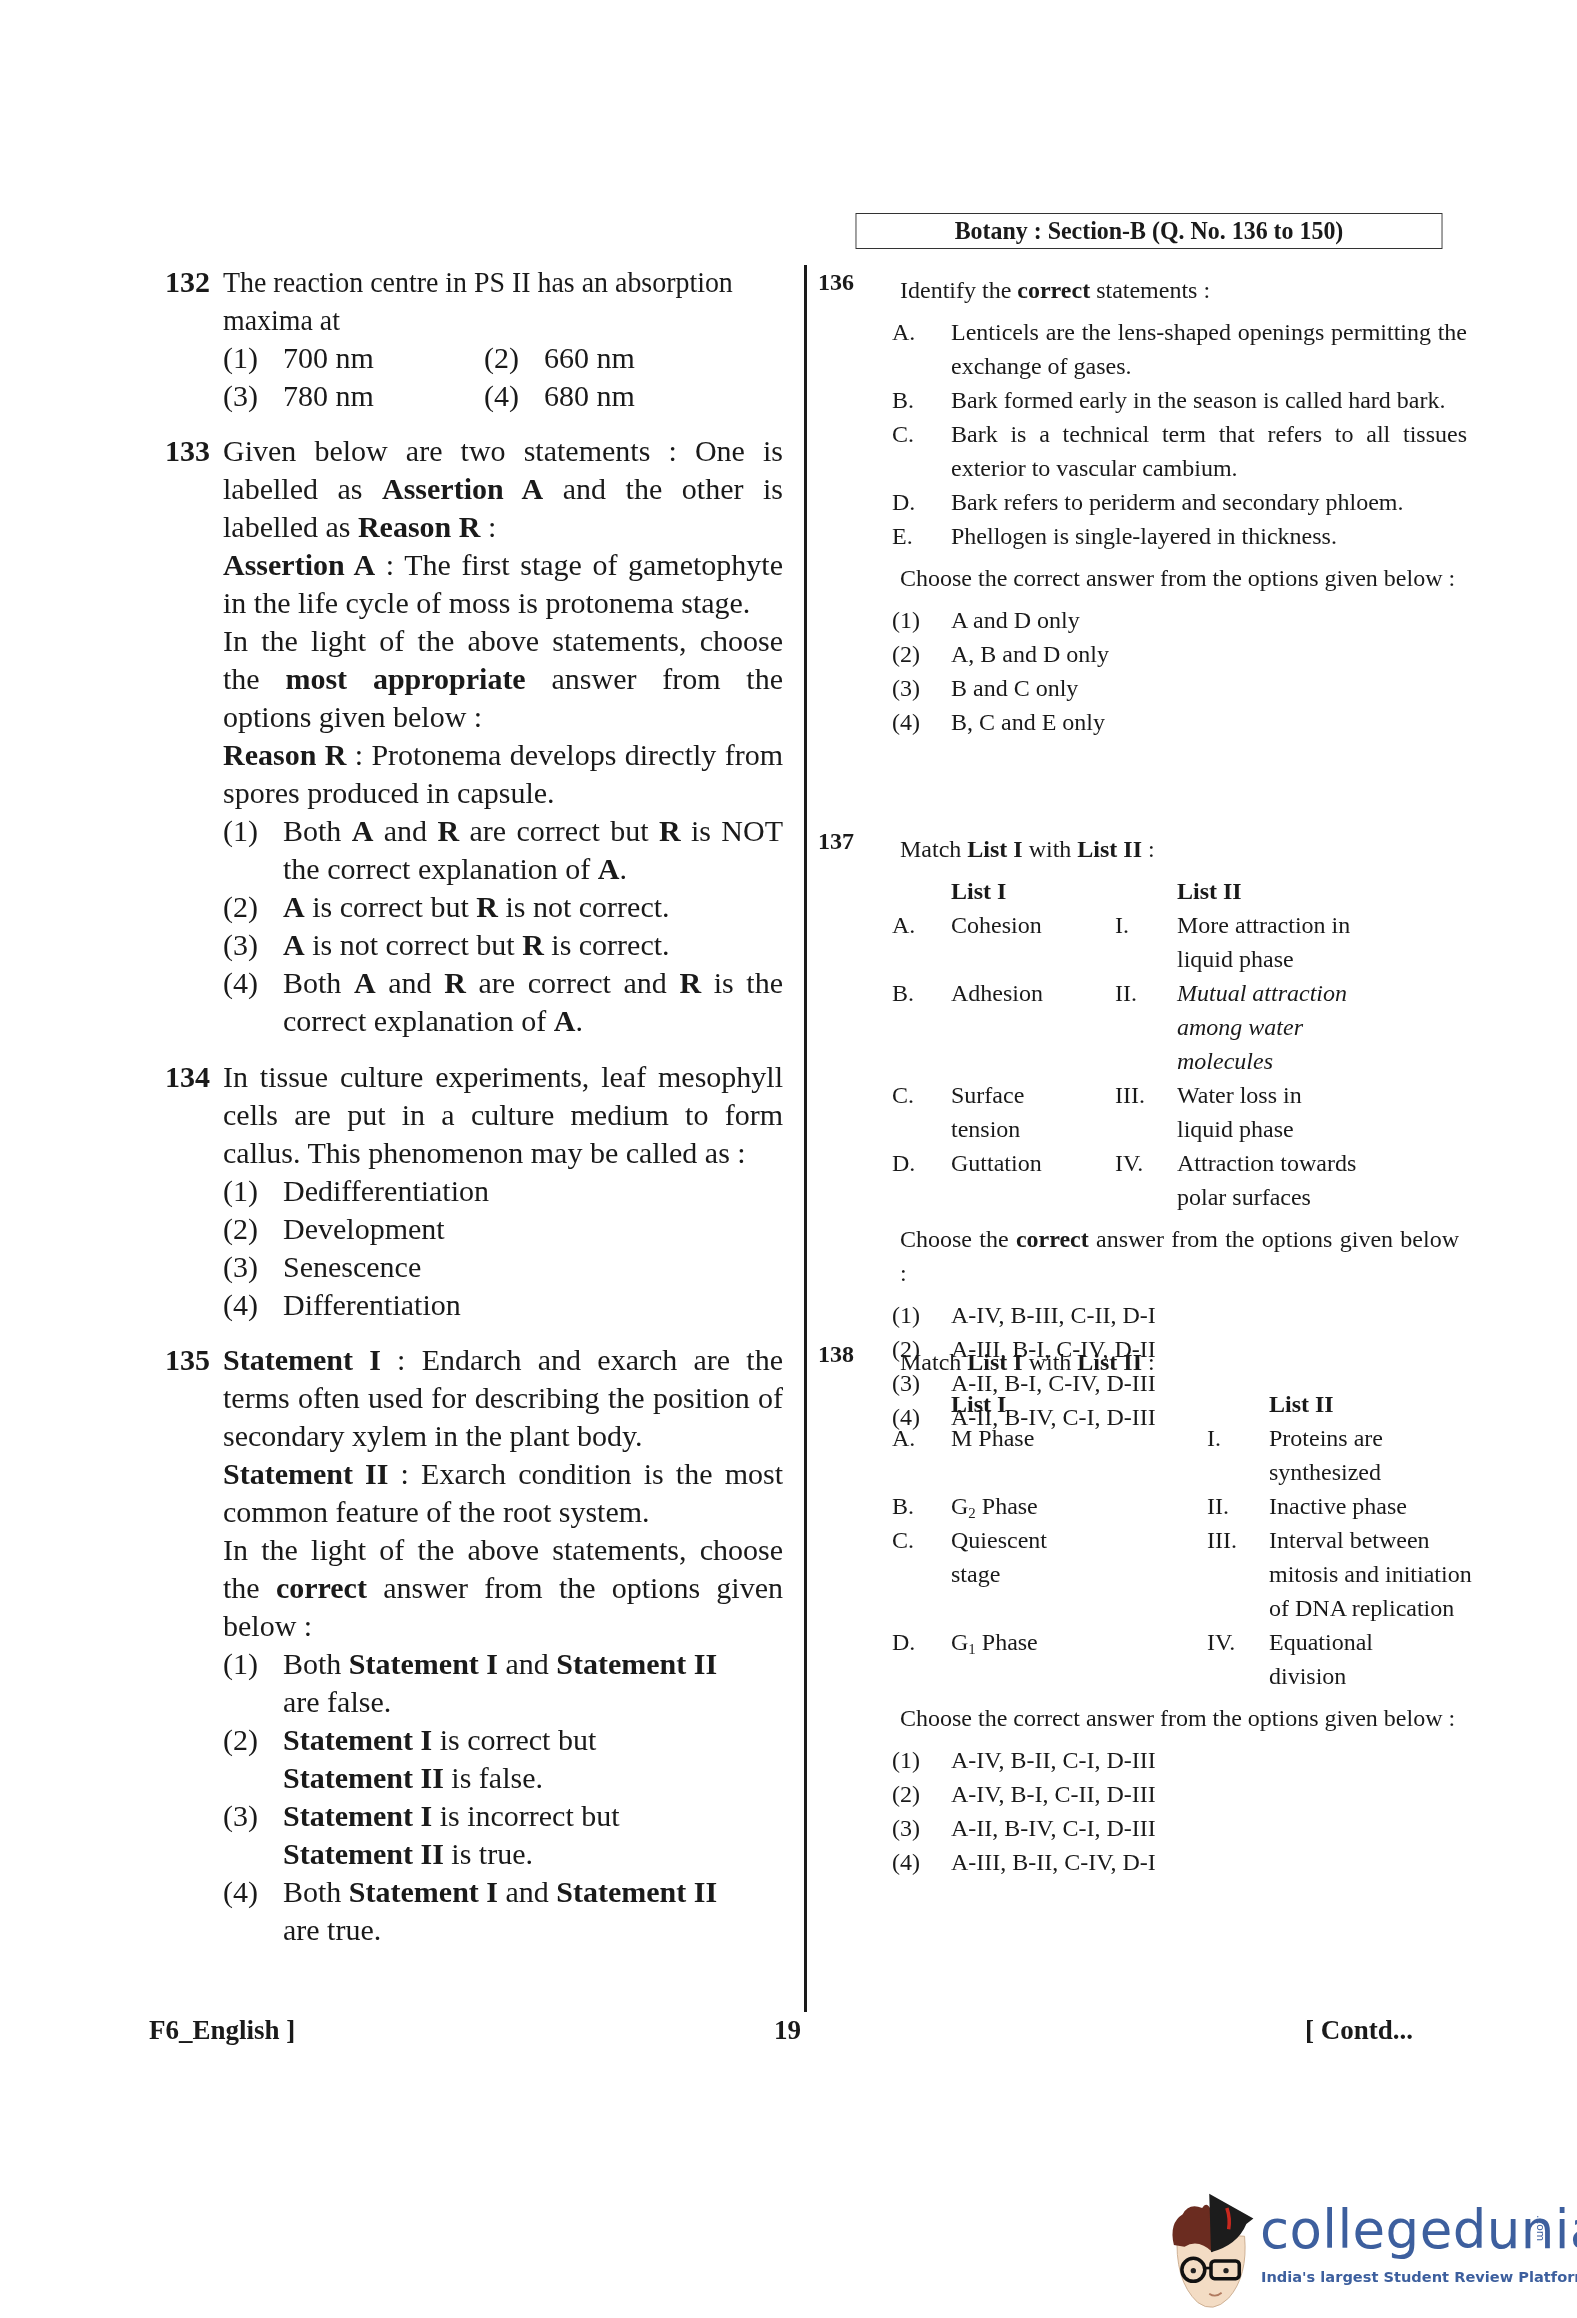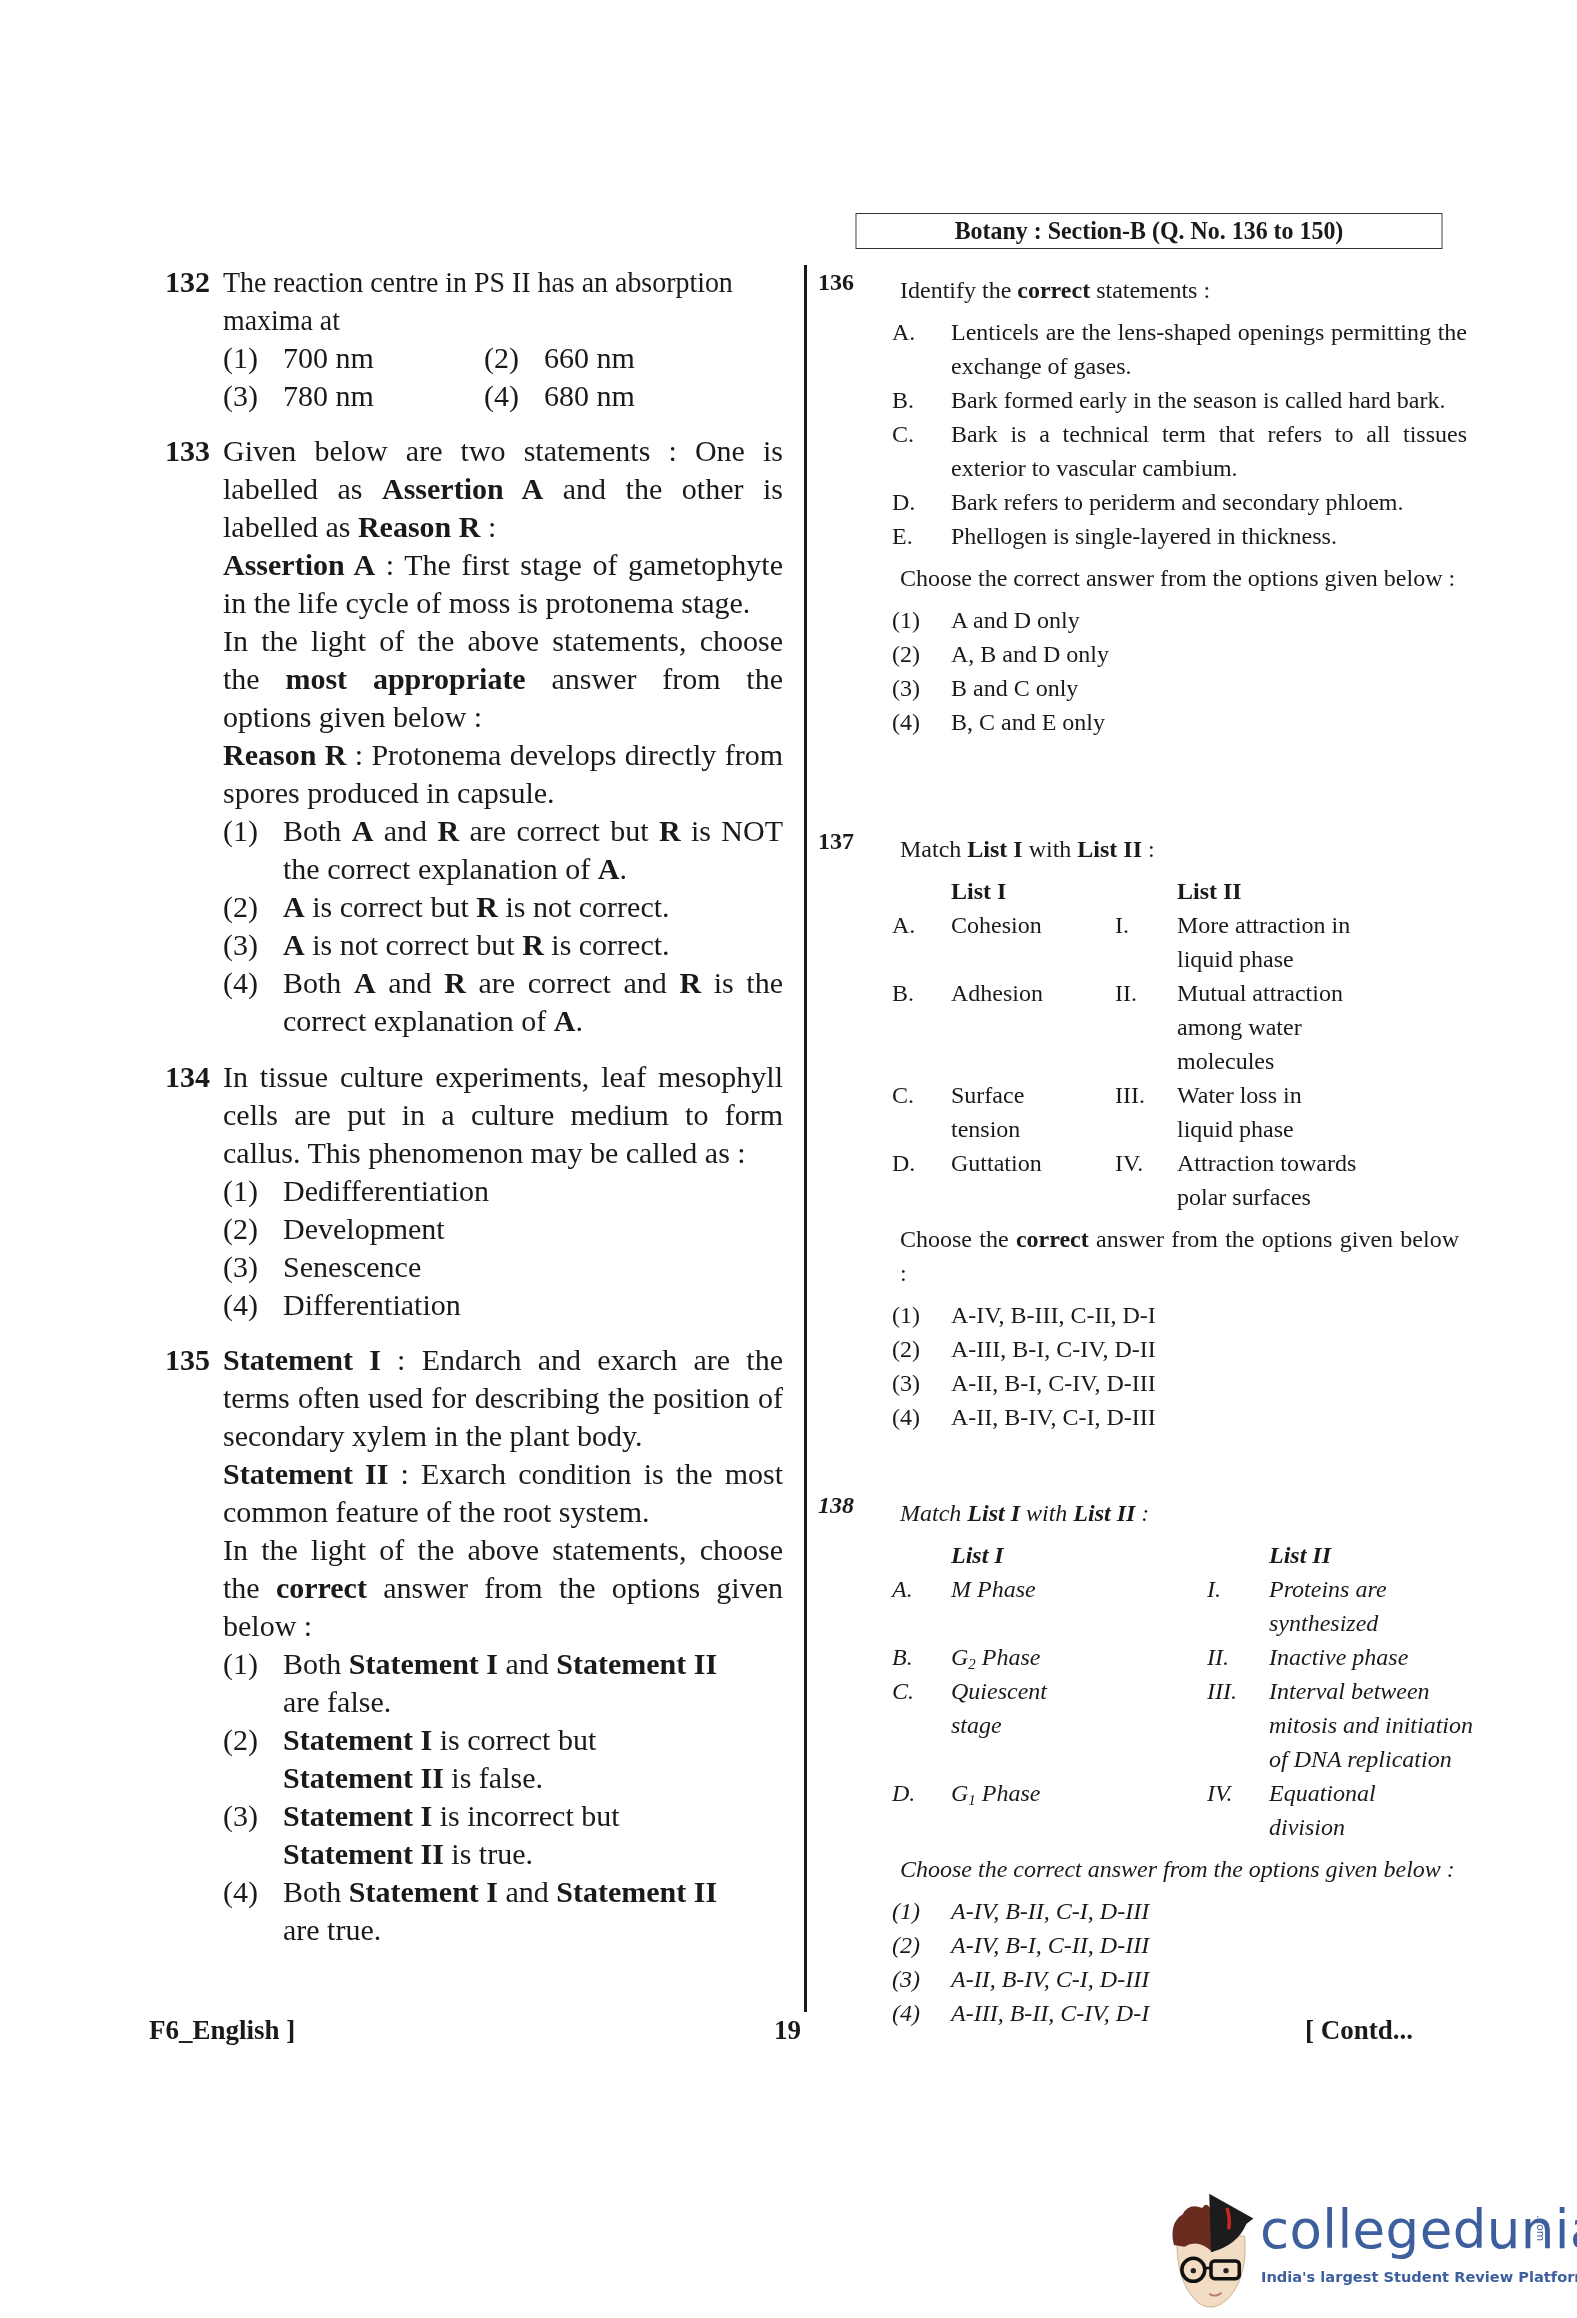--- a/index.html
+++ b/index.html
@@ -131,39 +131,39 @@
         <b>List I</b>
         <span></span>
         <b>List II</b>
       <span>A.</span>
         <span>Cohesion</span>
         <span>I.</span>
         <span style="width:212px;">More attraction in liquid phase</span>
       <span>B.</span>
         <span>Adhesion</span>
         <span>II.</span>
-        <span style="width:203px;">Mutual attraction among water molecules</span>
+        <span style="width:203px;font-style:italic;">Mutual attraction among water molecules</span>
       <span>C.</span>
         <span style="width:106px;">Surface tension</span>
         <span>III.</span>
         <span style="width:177px;">Water loss in liquid phase</span>
       <span>D.</span>
         <span>Guttation</span>
         <span>IV.</span>
         <span style="width:230px;">Attraction towards polar surfaces</span>
     </div>
     <p><span>Choose the </span><b>correct</b><span> answer from the options given below :</span></p>
     <div class="opt"><span class="ol">(1)</span><span>A-IV, B-III, C-II, D-I</span></div>
     <div class="opt"><span class="ol">(2)</span><span>A-III, B-I, C-IV, D-II</span></div>
     <div class="opt"><span class="ol">(3)</span><span>A-II, B-I, C-IV, D-III</span></div>
     <div class="opt"><span class="ol">(4)</span><span>A-II, B-IV, C-I, D-III</span></div>
   </div>
 </div>
 
-<div class="rq" style="top:1488px;font-style:italic;">
+<div class="rq" style="top:1337px;">
   <span class="num">138</span>
   <div class="body">
     <p style="text-align:left;"><span>Match </span><b>List I</b><span> with </span><b>List II</b><span> :</span></p>
     <div class="mt m138">
       <span></span>
         <b>List I</b>
         <span></span>
         <b>List II</b>
       <span>A.</span>
         <span><span>M Phase</span></span>

